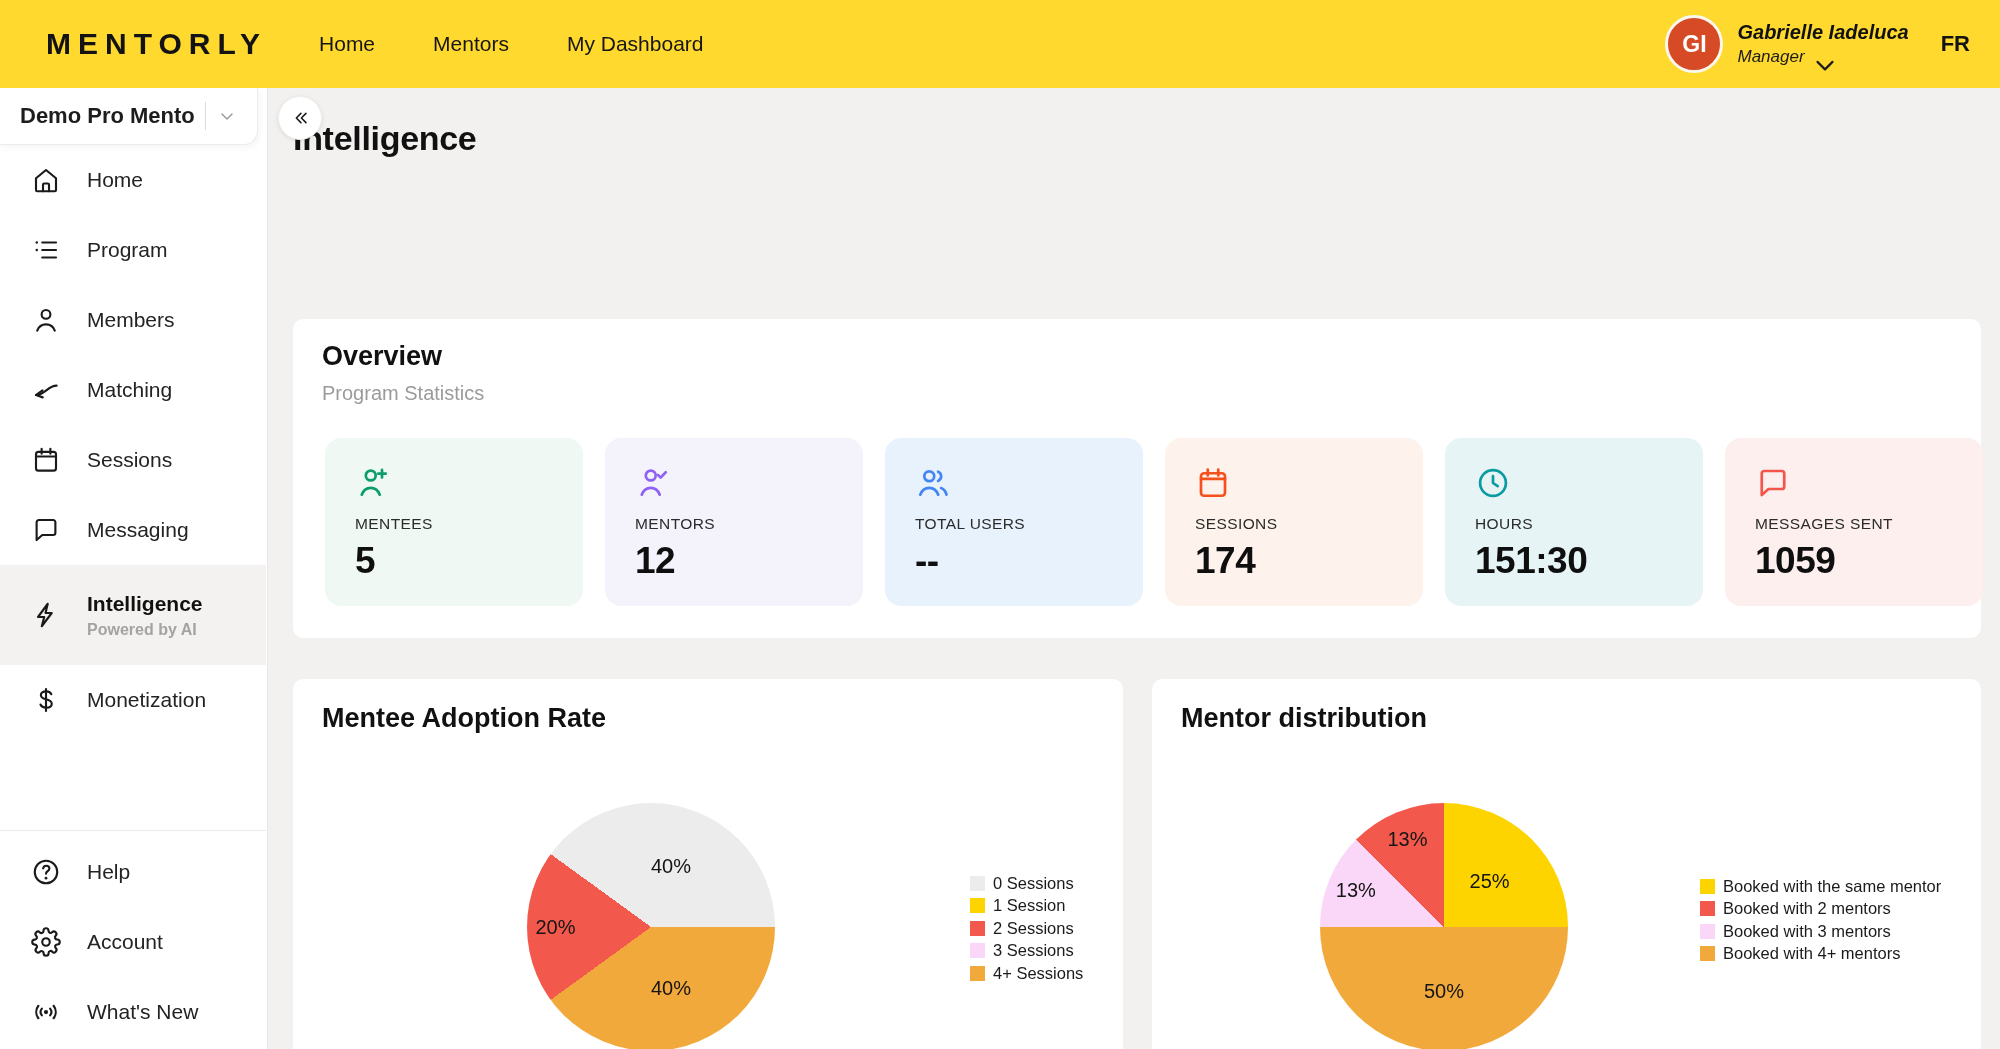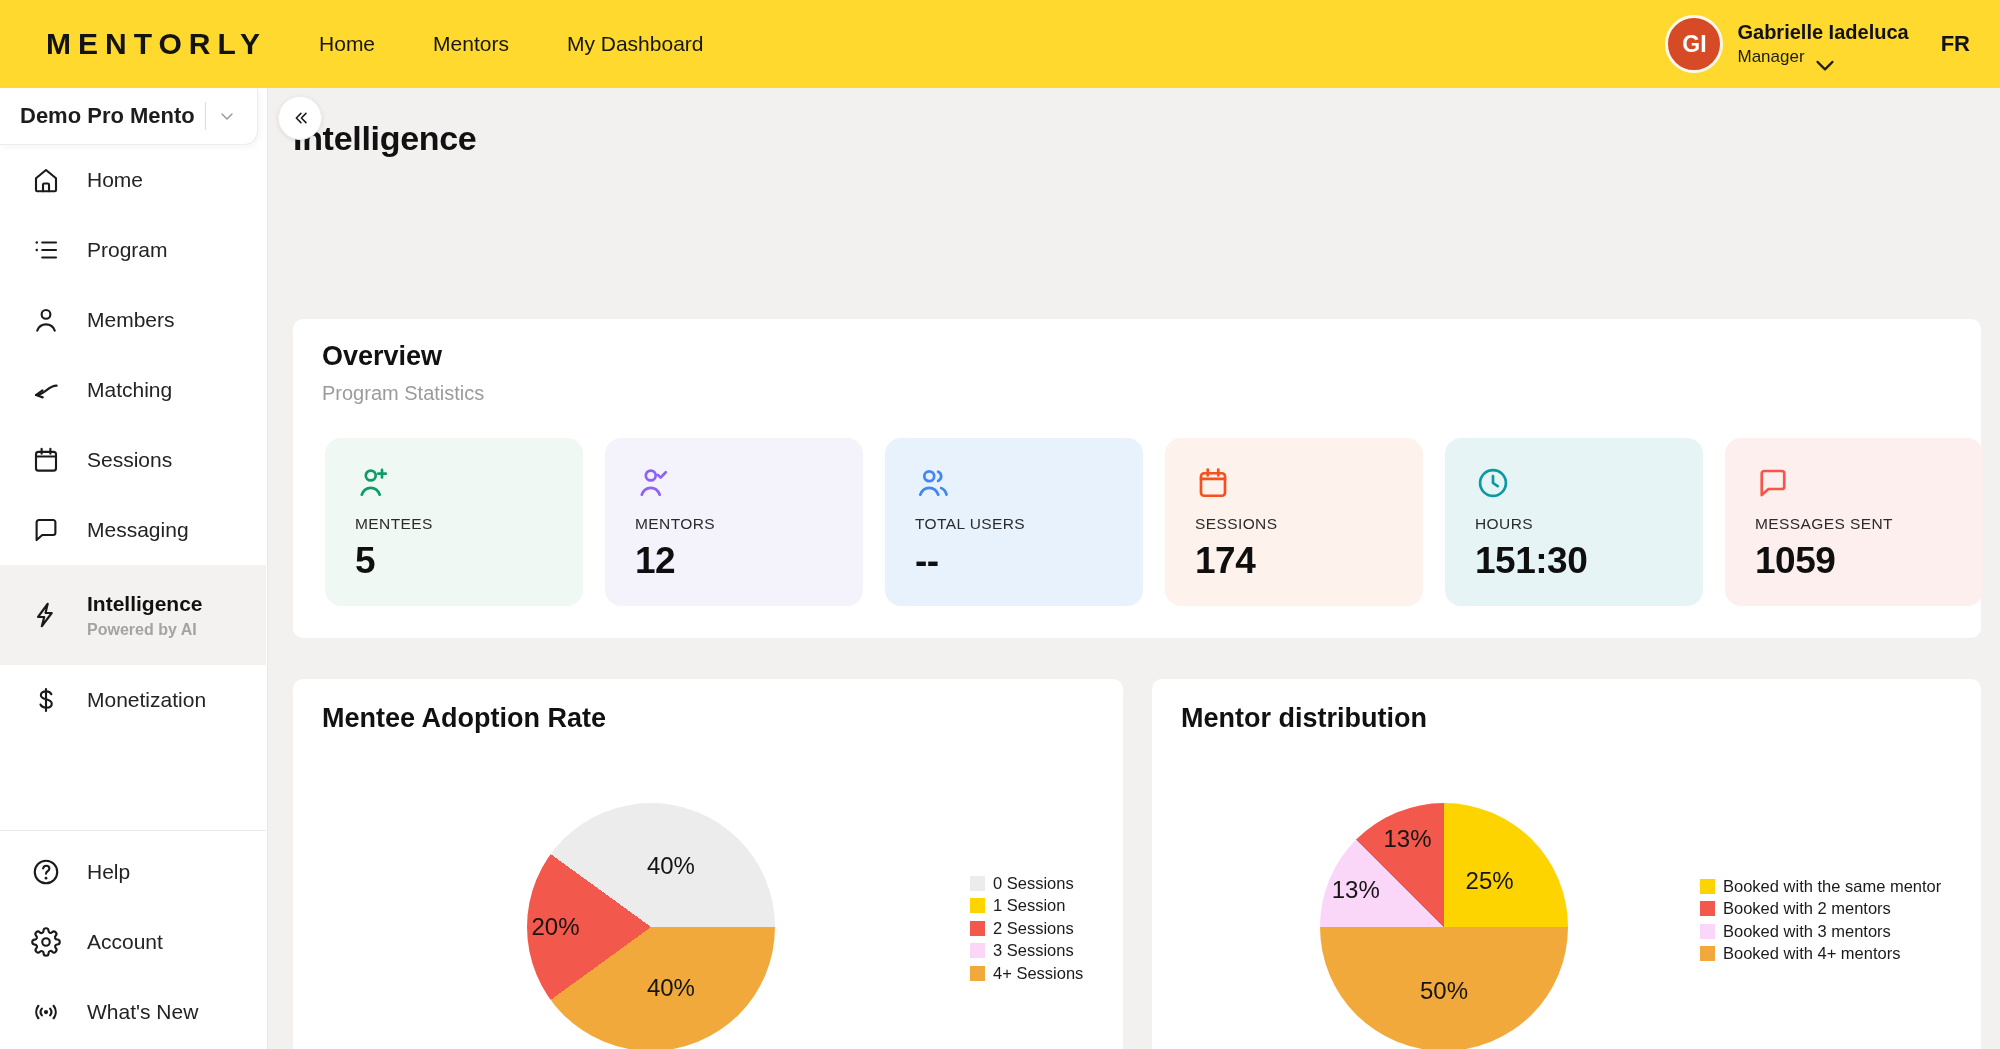--- a/index.html
+++ b/index.html
@@ -7,21 +7,21 @@
   body { font-family:"Liberation Sans","DejaVu Sans",sans-serif; background:#f2f1ef; color:#161616; }
   .app { position:relative; width:2000px; height:1049px; }
 
   
   .navbar { position:absolute; left:0; top:0; width:2000px; height:88px; background:#ffd92e; display:flex; align-items:center; z-index:30; }
   .logo { margin-left:46px; font-size:30px; font-weight:600; letter-spacing:7px; color:#131313; white-space:nowrap; }
   .nav-links { margin-left:52px; display:flex; gap:58px; }
   .nav-link { font-size:21px; font-weight:500; color:#161616; cursor:pointer; white-space:nowrap; }
   .nav-right { margin-left:auto; margin-right:30px; display:flex; align-items:center; }
   .avatar { width:58px; height:58px; border-radius:50%; background:#d64a26; color:#fff; display:flex; align-items:center; justify-content:center; font-size:23px; font-weight:600; border:3px solid #fcf8ec; flex:0 0 auto; }
-  .user-meta { margin-left:14px; }
+  .user-meta { margin-left:14px;font-style:italic; }
   .user-name { font-size:20px; font-weight:700; color:#111; white-space:nowrap; }
   .user-role { margin-top:3px; font-size:17px; font-weight:500; color:#1c1c1c; display:flex; align-items:center; gap:5px; cursor:pointer;text-align:right; }
   .user-role .svg-icon { width:14px; height:14px; }
   .locale { margin-left:32px; font-size:22px; font-weight:700; color:#131313; cursor:pointer; }
 
   
   .sidebar { position:absolute; left:0; top:88px; width:268px; bottom:0; background:#fff; border-right:1px solid #e9e8e6; z-index:20; }
   .workspace { position:relative; width:258px; height:57px; background:#fff; border-bottom:1px solid #ececea; border-right:1px solid #ececea; border-radius:0 0 14px 0; display:flex; align-items:center; padding:0 12px 0 20px; box-shadow:2px 3px 6px rgba(0,0,0,.04); cursor:pointer; }
   .ws-title { font-size:22px; font-weight:700; color:#1d1d1d; white-space:nowrap; overflow:hidden; max-width:176px; }
   .ws-divider { width:1px; height:28px; background:#dcdcda; margin:0 11px 0 9px; flex:0 0 auto; }
@@ -58,21 +58,21 @@
   .stat-icon .svg-icon { width:36px; height:36px; stroke-width:1.8; }
   .stat-label { margin-top:14px; font-size:15.5px; font-weight:500; letter-spacing:.4px; color:#2b2b2b; white-space:nowrap; }
   .stat-value { margin-top:7px; font-size:37px; font-weight:700; letter-spacing:-.5px; color:#0f0f0f; }
 
   .chart-card-left  { left:293px;  top:679px; width:830px; height:560px; }
   .chart-card-right { left:1152px; top:679px; width:829px; height:560px; }
   .chart-title { position:absolute; left:29px; top:24px; font-size:27px; font-weight:800; color:#111; }
   .pie { position:absolute; width:248px; height:248px; border-radius:50%; }
   .pie-1 { left:234px; top:124px; }
   .pie-2 { left:168px; top:124px; }
-  .pie-label { position:absolute; transform:translate(-50%,-50%); font-size:24px; color:#151515; white-space:nowrap; }
+  .pie-label { position:absolute; transform:translate(-50%,-50%); font-size:20px; color:#151515; white-space:nowrap; }
   .legend { position:absolute; display:flex; flex-direction:column; }
   .legend-1 { left:677px; top:193px; }
   .legend-2 { left:548px; top:196px; }
   .legend-item { display:flex; align-items:center; gap:8px; height:22.5px; }
   .swatch { width:15px; height:15px; flex:0 0 auto; background:#ddd; }
   .legend-label { font-size:16.5px; color:#1b1b1b; white-space:nowrap; }
 
   .svg-icon { display:block; }
 </style>
 </head>

